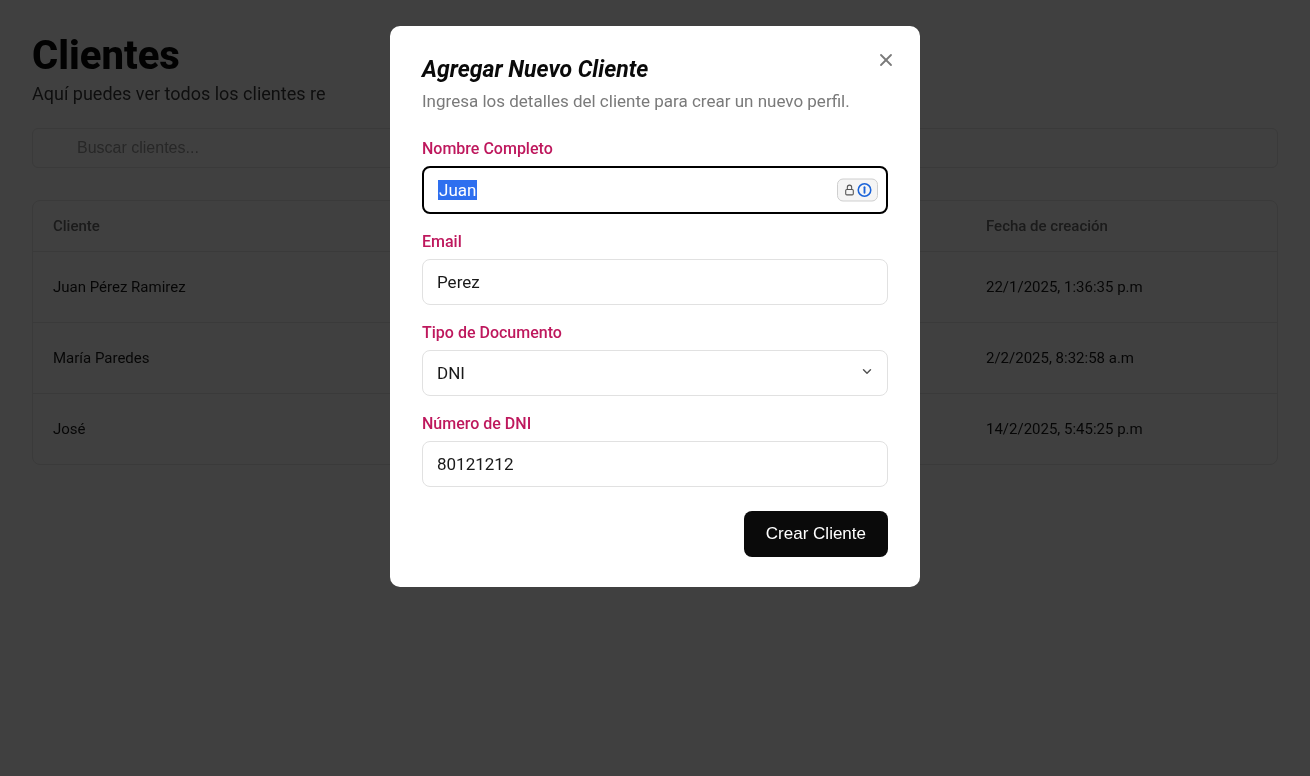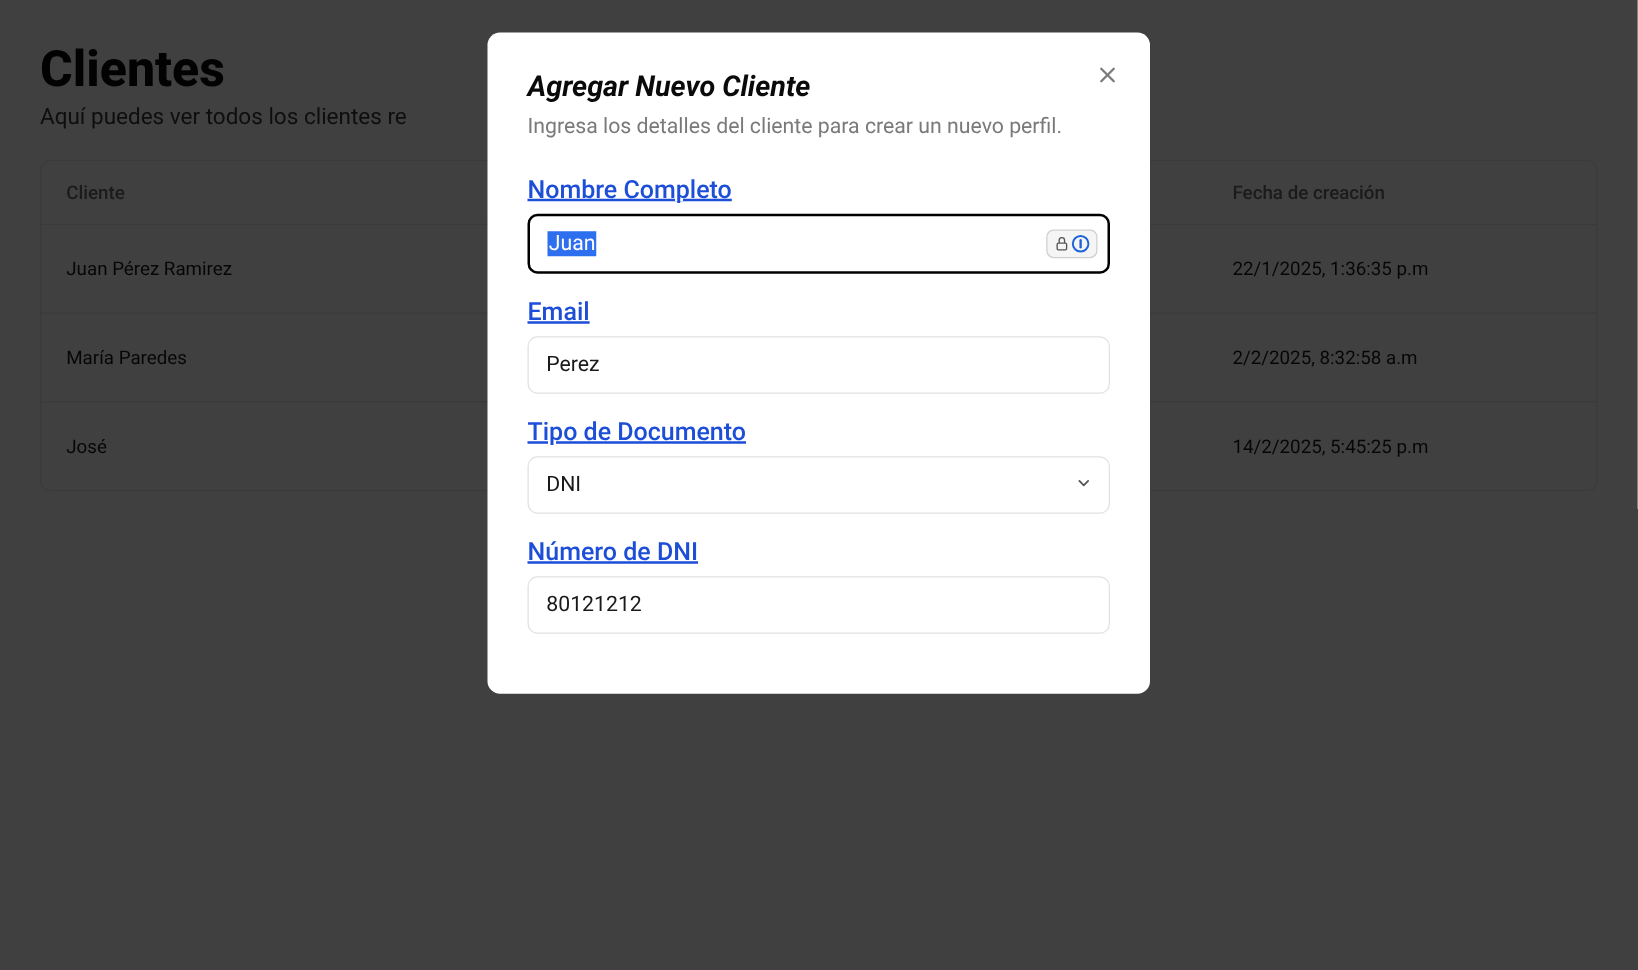--- a/index.html
+++ b/index.html
@@ -109,25 +109,24 @@
       color: #7a7a7a;
       display: flex;
       align-items: center;
       justify-content: center;
     }
     .form-group {
       margin-bottom: 18px;
     }
     .form-label {
       display: block;
-      font-size: 20px;
+      font-size: 16px;
       font-weight: 500;
-      color: #1d4ed8;
+      color: #be185d;
       margin-bottom: 8px;
-      text-decoration: underline;
     }
     .form-input, .form-select {
       width: 100%;
       padding: 12px 14px;
       font-size: 17px;
       border: 1px solid #e1e1e1;
       border-radius: 8px;
       background: #fff;
       color: #1a1a1a;
       font-family: inherit;
@@ -196,20 +195,23 @@
       cursor: pointer;
     }
   </style>
 </head>
 <body>
 
 <div class="page">
   <h1 class="page-title">Clientes</h1>
   <p class="page-subtitle">Aquí puedes ver todos los clientes re</p>
 
+  <div class="search-wrapper">
+    <input type="text" class="search-input" placeholder="Buscar clientes..." style="">
+  </div>
 
   <table class="table">
     <thead>
       <tr>
         <th style="width:60%">Cliente</th>
         <th style="width:15%">I</th>
         <th style="width:25%">Fecha de creación</th>
       </tr>
     </thead>
     <tbody>
@@ -281,14 +283,17 @@
           </svg>
         </span>
       </div>
     </div>
 
     <div class="form-group">
       <label class="form-label">Número de DNI</label>
       <input type="text" class="form-input" value="80121212" style="">
     </div>
 
+    <div class="dialog-actions">
+      <button class="btn-primary">Crear Cliente</button>
+    </div>
   </div>
 </div>
 
 </body></html>

